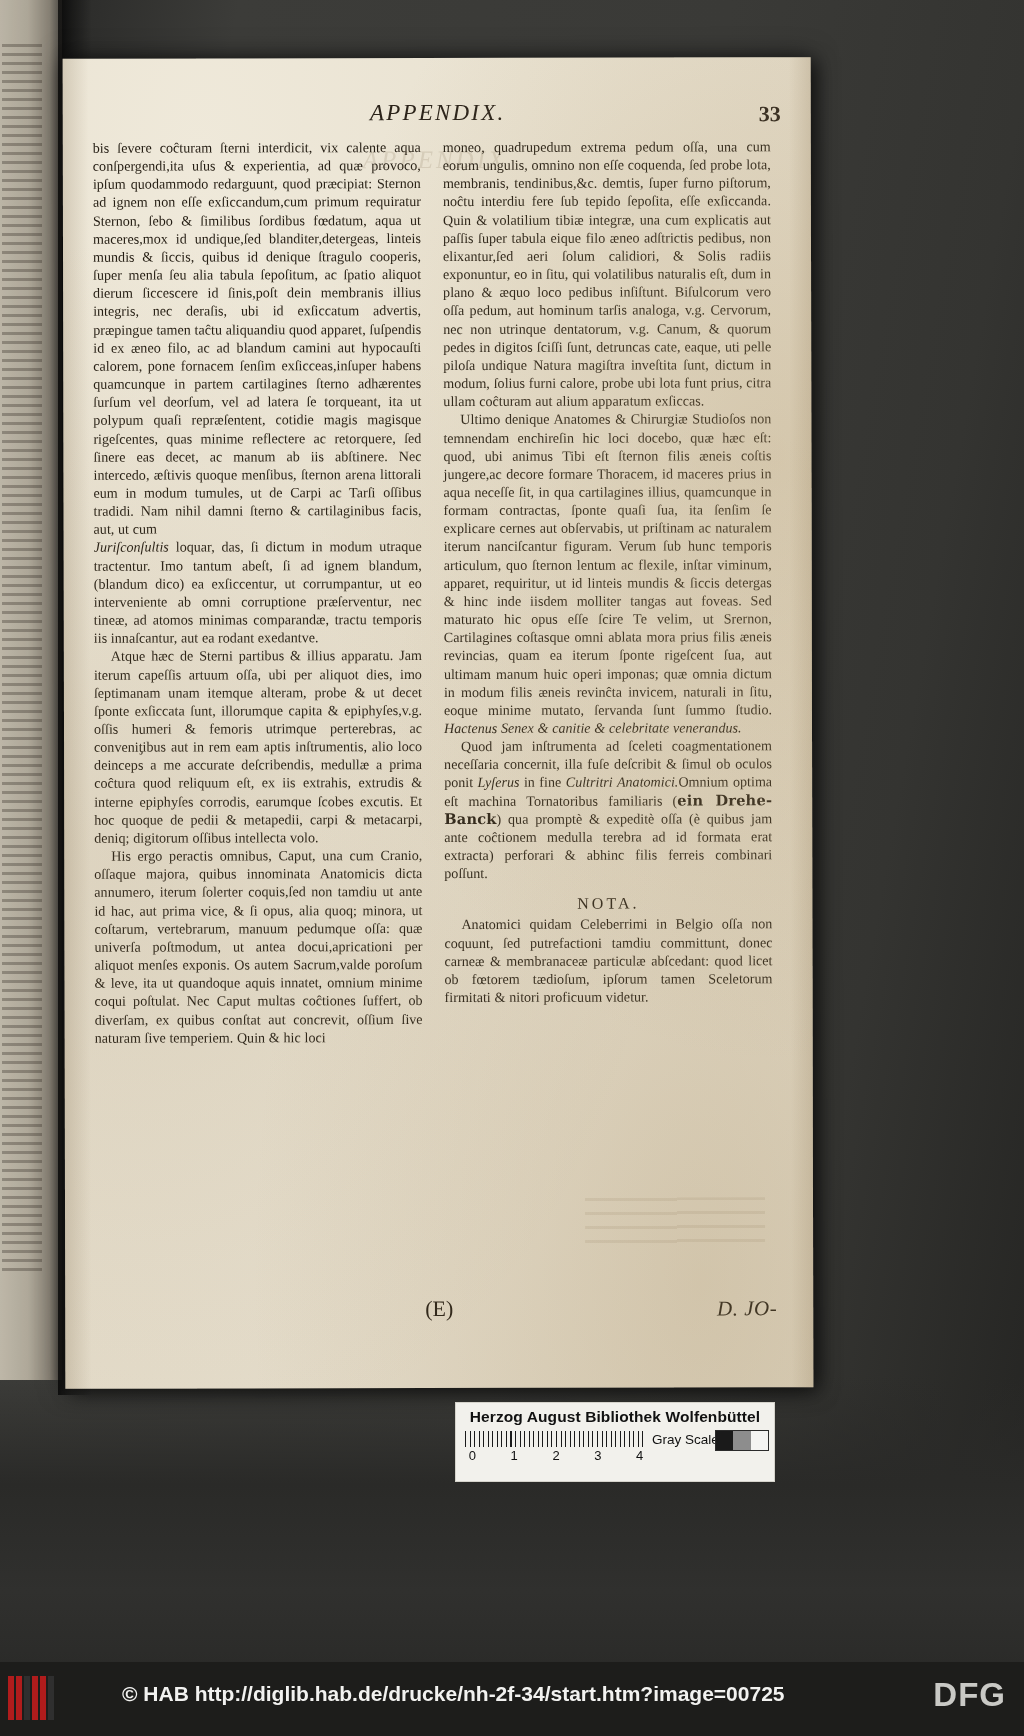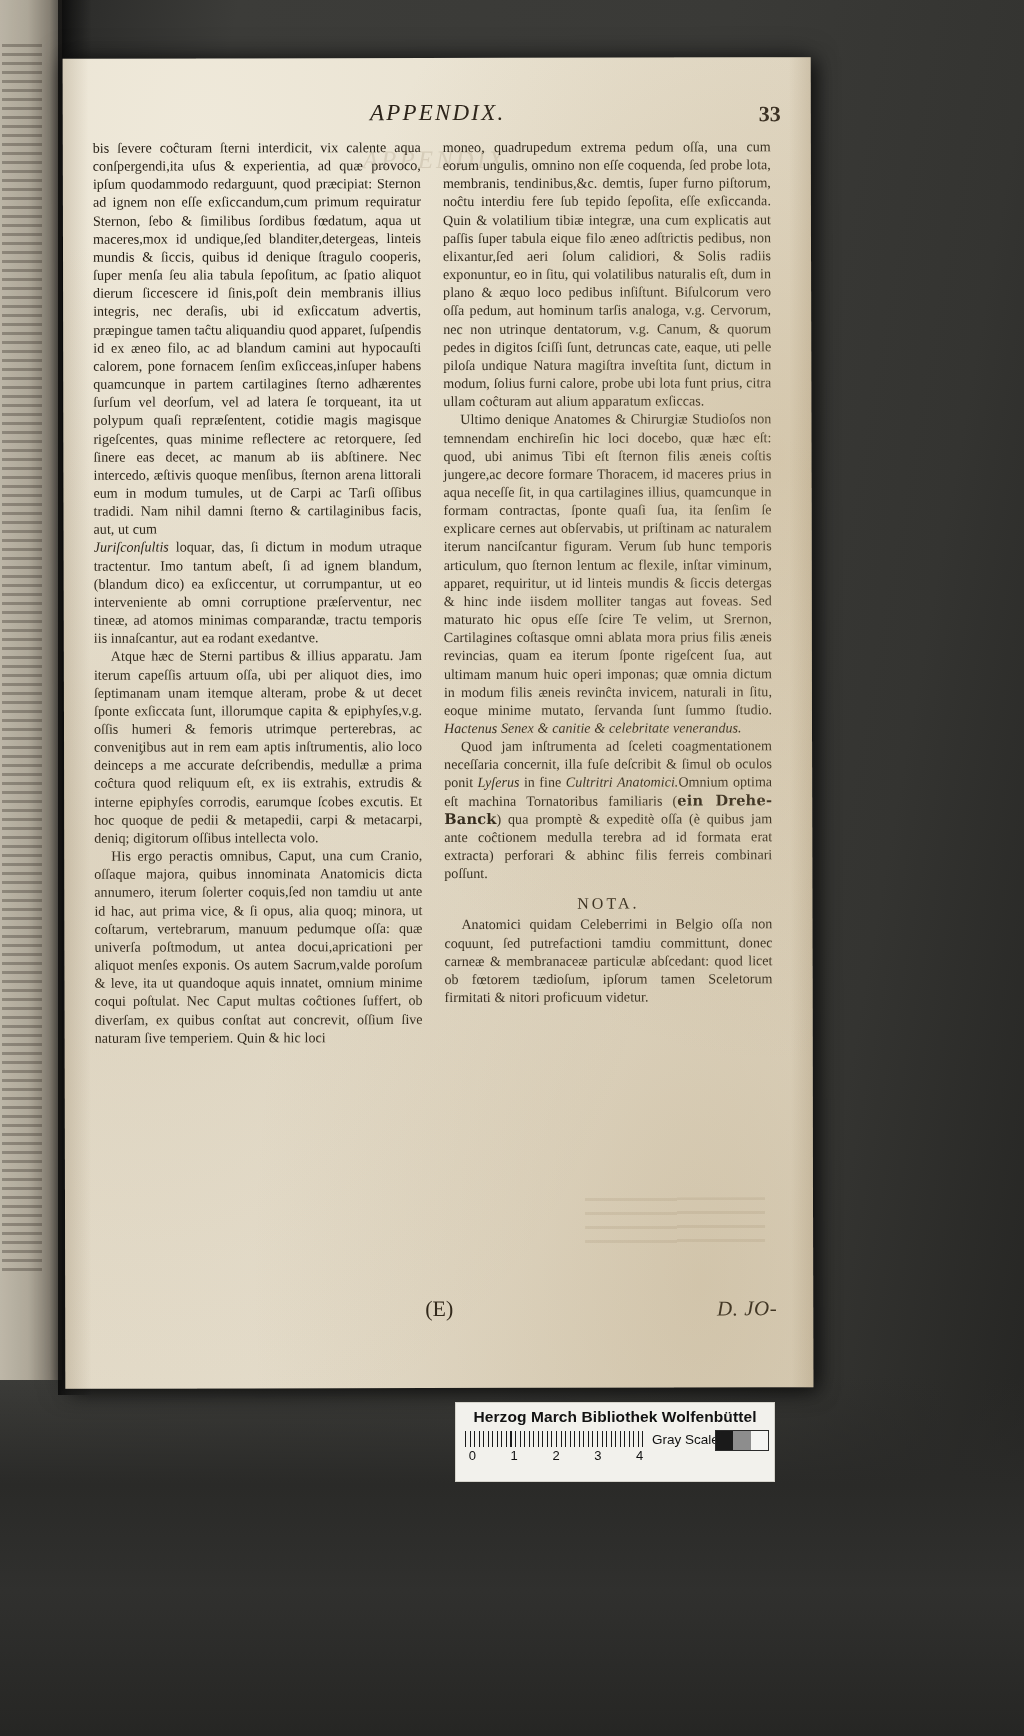--- a/index.html
+++ b/index.html
@@ -366,33 +366,45 @@
     </div>
 
     <div class="sigrow">
       <div class="sig-e">(E)</div>
       <div class="catchword">D. JO-</div>
     </div>
 
   </div>
 
   <div class="target">
-    <div class="target-title">Herzog March Bibliothek Wolfenbüttel</div>
+    <div class="target-title">Herzog August Bibliothek Wolfenbüttel</div>
     <div class="target-row">
       <div class="ruler"></div>
       <div class="ruler-nums">
         <span style="left:4%">0</span>
         <span style="left:27%">1</span>
         <span style="left:50%">2</span>
         <span style="left:73%">3</span>
         <span style="left:96%">4</span>
       </div>
       <div class="gs-label">Gray Scale</div>
       <div class="gs-patches">
         <i class="gs-b"></i>
         <i class="gs-m"></i>
         <i class="gs-w"></i>
       </div>
     </div>
   </div>
 
+  <div class="footer">
+    <div class="footer-colorbars">
+      <i style="background:#b01c1c"></i>
+      <i style="background:#b01c1c"></i>
+      <i style="background:#2f2f2f"></i>
+      <i style="background:#b01c1c"></i>
+      <i style="background:#b01c1c"></i>
+      <i style="background:#2f2f2f"></i>
+    </div>
+    <div class="footer-url">© HAB http://diglib.hab.de/drucke/nh-2f-34/start.htm?image=00725</div>
+    <div class="dfg">DFG</div>
+  </div>
 
 </div>
 
 </body></html>

